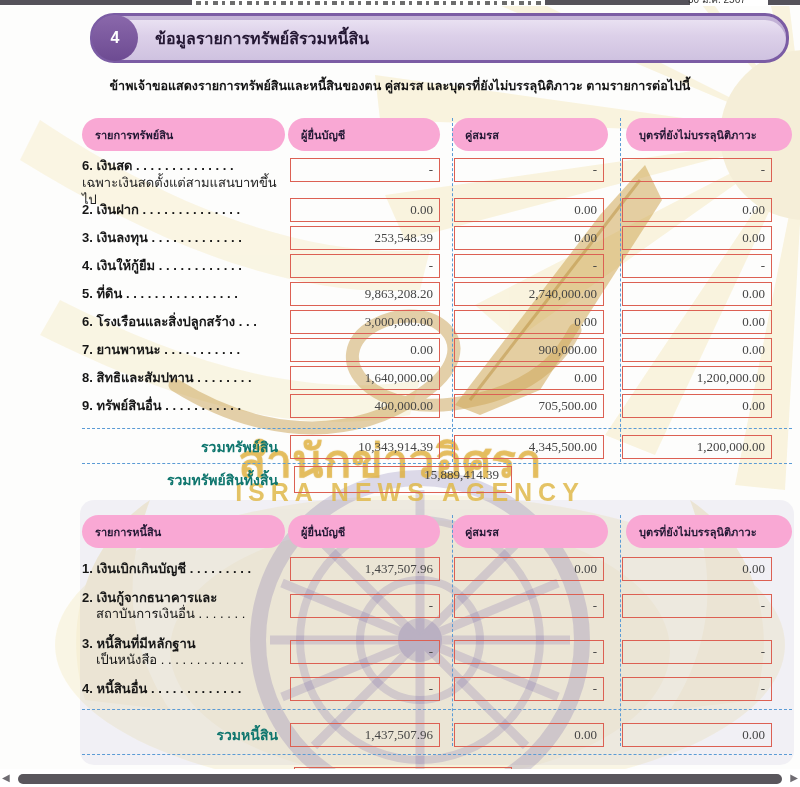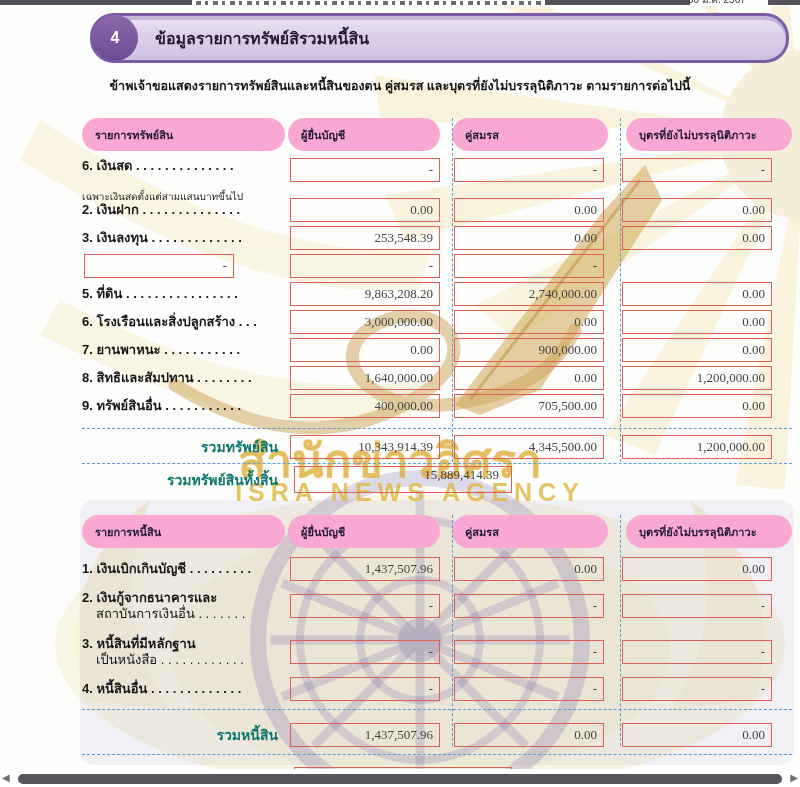--- a/index.html
+++ b/index.html
@@ -39,21 +39,21 @@
   .pill.c4{margin-left:6px;}
 
   .row{display:grid;grid-template-columns:206px 164px 168px 172px;height:28px;align-items:center;}
   .tbl-assets .row:has(.note:not(:empty)){height:38px;align-items:start;}
   .tbl-liab .row{height:28px;}
   .tbl-liab .row:has(.lbl2:not(:empty)){height:46px;}
   .lblcell{line-height:1.25;}
   .lbl{font-size:13px;font-weight:bold;color:#161616;white-space:nowrap;}
   .lbl2{font-size:13px;font-weight:normal;color:#161616;padding-left:14px;white-space:nowrap;}
   .lbl2:empty,.note:empty{display:none;}
-  .note{font-size:10px;color:#222;margin-top:17px;}
+  .note{font-size:13px;color:#222;margin-top:1px;}
   .vcell{display:flex;}
   .box{width:150px;height:24px;border:1.6px solid #dc6053;background:transparent;margin-left:2px;
        display:flex;align-items:center;justify-content:flex-end;padding-right:6px;box-sizing:border-box;}
   .val{font-family:"Liberation Serif",serif;font-size:13px;color:#454545;}
 
   .hdash{border-top:1.4px dashed #5b9bd5;height:0;width:710px;}
   .vdash{position:absolute;width:0;border-left:1.3px dashed #5b9bd5;top:0;}
   .vdash.v1{left:370px;}
   .vdash.v2{left:538px;}
   .tbl-assets .vdash{height:344px;}
@@ -230,20 +230,23 @@
               </div>
             </div>
             <div class="vcell">
               <div class="box">
                 <span class="val">0.00</span>
               </div>
             </div>
           </div>
 
           <div class="row">
+            <div class="lblcell">
+              <div class="lbl">4. เงินให้กู้ยืม . . . . . . . . . . . .</div>
+            </div>
             <div class="vcell">
               <div class="box">
                 <span class="val">-</span>
               </div>
             </div>
             <div class="vcell">
               <div class="box">
                 <span class="val">-</span>
               </div>
             </div>

